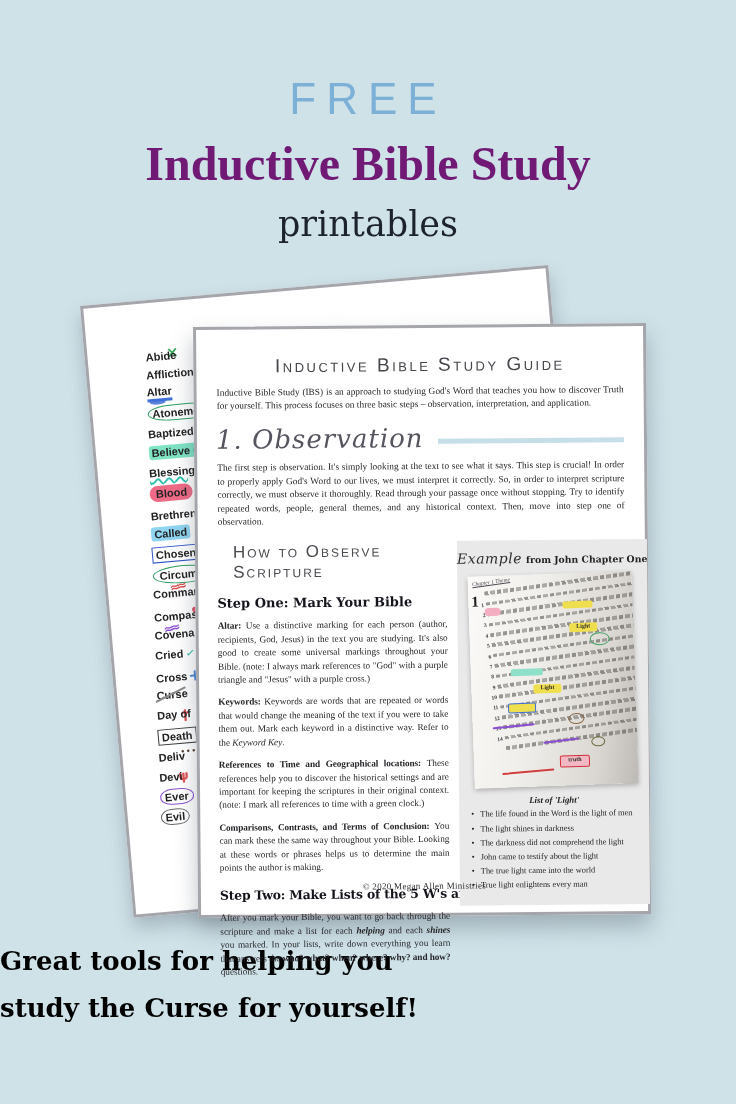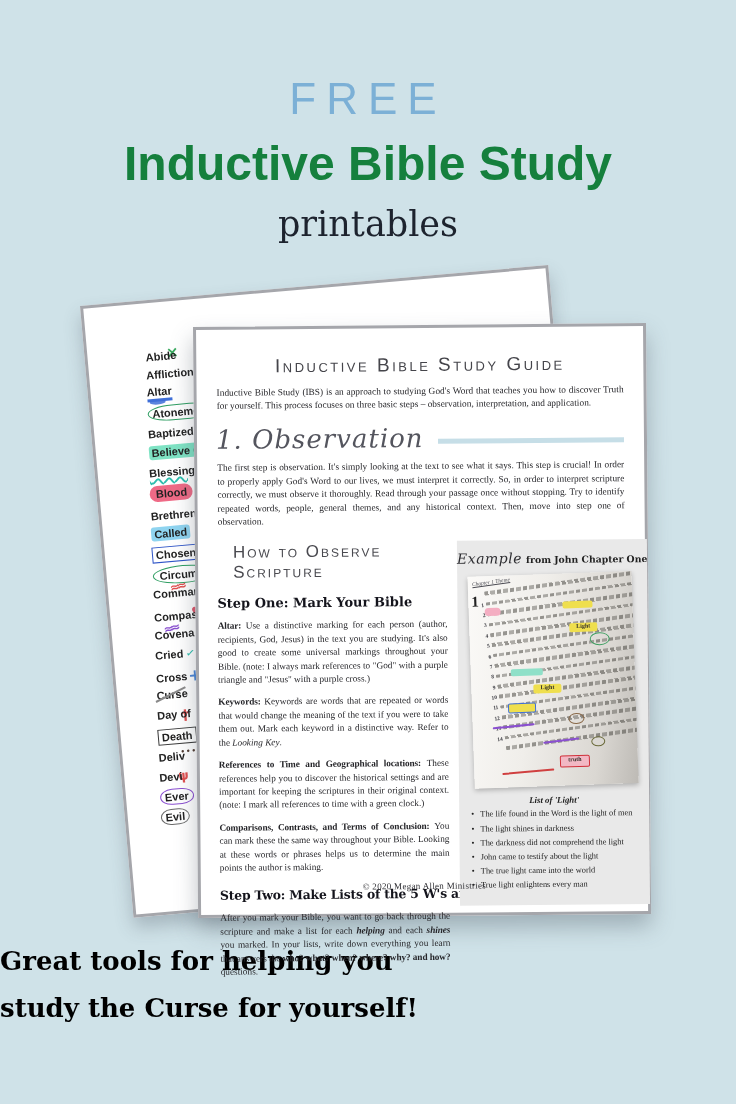--- a/index.html
+++ b/index.html
@@ -4,21 +4,21 @@
 <style>
   html,body{margin:0;padding:0;}
   .pin{position:relative;width:736px;height:1104px;background:#cfe2e8;overflow:hidden;
        font-family:"Liberation Serif", serif;}
 
   
   .free{position:absolute;top:74px;left:0;width:100%;text-align:center;
         font-family:"Liberation Sans", sans-serif;font-weight:300;
         font-size:44px;letter-spacing:10px;color:#7cb0d6;}
   .big-title{position:absolute;top:136px;left:0;width:100%;text-align:center;
-        font-family:Liberation Sans, sans-serif;font-weight:600;font-size:48px;color:#15803d;}
+        font-family:Liberation Serif, serif;font-weight:600;font-size:48px;color:#701a75;}
   .sub-title{position:absolute;top:204px;left:0;width:100%;text-align:center;
         font-family:"DejaVu Serif", serif;font-weight:400;font-size:35px;color:#1d232e;}
 
   
   .page{position:absolute;background:#fff;border:3px solid #a5a6ab;box-sizing:border-box;}
   .back-page{left:80px;top:306px;width:470px;height:614px;
         transform:rotate(-5deg);transform-origin:top left;z-index:1;
         box-shadow:0 10px 18px rgba(70,80,92,.30);}
   .front-page{left:193px;top:327px;width:453px;height:591px;
         transform:rotate(-0.5deg);transform-origin:top left;z-index:2;
@@ -170,21 +170,21 @@
       <span class="obs-rule"></span>
     </div>
     <div class="obs-body">The first step is observation. It's simply looking at the text to see what it says. This step is crucial! In order to properly apply God's Word to our lives, we must interpret it correctly. So, in order to interpret scripture correctly, we must observe it thoroughly. Read through your passage once without stopping. Try to identify repeated words, people, general themes, and any historical context. Then, move into step one of observation.</div>
 
     <div class="two-col">
       <div class="left-col">
         <div class="howto">How to Observe Scripture</div>
         <div class="step-head">Step One: Mark Your Bible</div>
         <div id="step-one-paras">
             <p class="col-para"><b>Altar: </b>Use a distinctive marking for each person (author, recipients, God, Jesus) in the text you are studying. It's also good to create some universal markings throughout your Bible. (note: I always mark references to "God" with a purple triangle and "Jesus" with a purple cross.)</p>
-            <p class="col-para"><b>Keywords: </b>Keywords are words that are repeated or words that would change the meaning of the text if you were to take them out. Mark each keyword in a distinctive way. Refer to the <i>Looking Key</i>.</p>
+            <p class="col-para"><b>Keywords: </b>Keywords are words that are repeated or words that would change the meaning of the text if you were to take them out. Mark each keyword in a distinctive way. Refer to the <i>Keyword Key</i>.</p>
             <p class="col-para"><b>References to Time and Geographical locations: </b>These references help you to discover the historical settings and are important for keeping the scriptures in their original context. (note: I mark all references to time with a green clock.)</p>
             <p class="col-para"><b>Comparisons, Contrasts, and Terms of Conclusion: </b>You can mark these the same way throughout your Bible. Looking at these words or phrases helps us to determine the main points the author is making.</p>
           </div>
         <div class="step-head two">Step Two: Make Lists of the 5 W's and H</div>
         <p class="col-para" id="step-two-para">After you mark your Bible, you want to go back through the scripture and make a list for each <b><i>helping</i></b> and each <b><i>shines</i></b> you marked. In your lists, write down everything you learn that answers the <b>who? what? when? where? why? and how?</b> questions.</p>
       </div>
 
       <div class="ex-box">
         <div class="ex-head">
           <span class="ex-script">Example</span>

